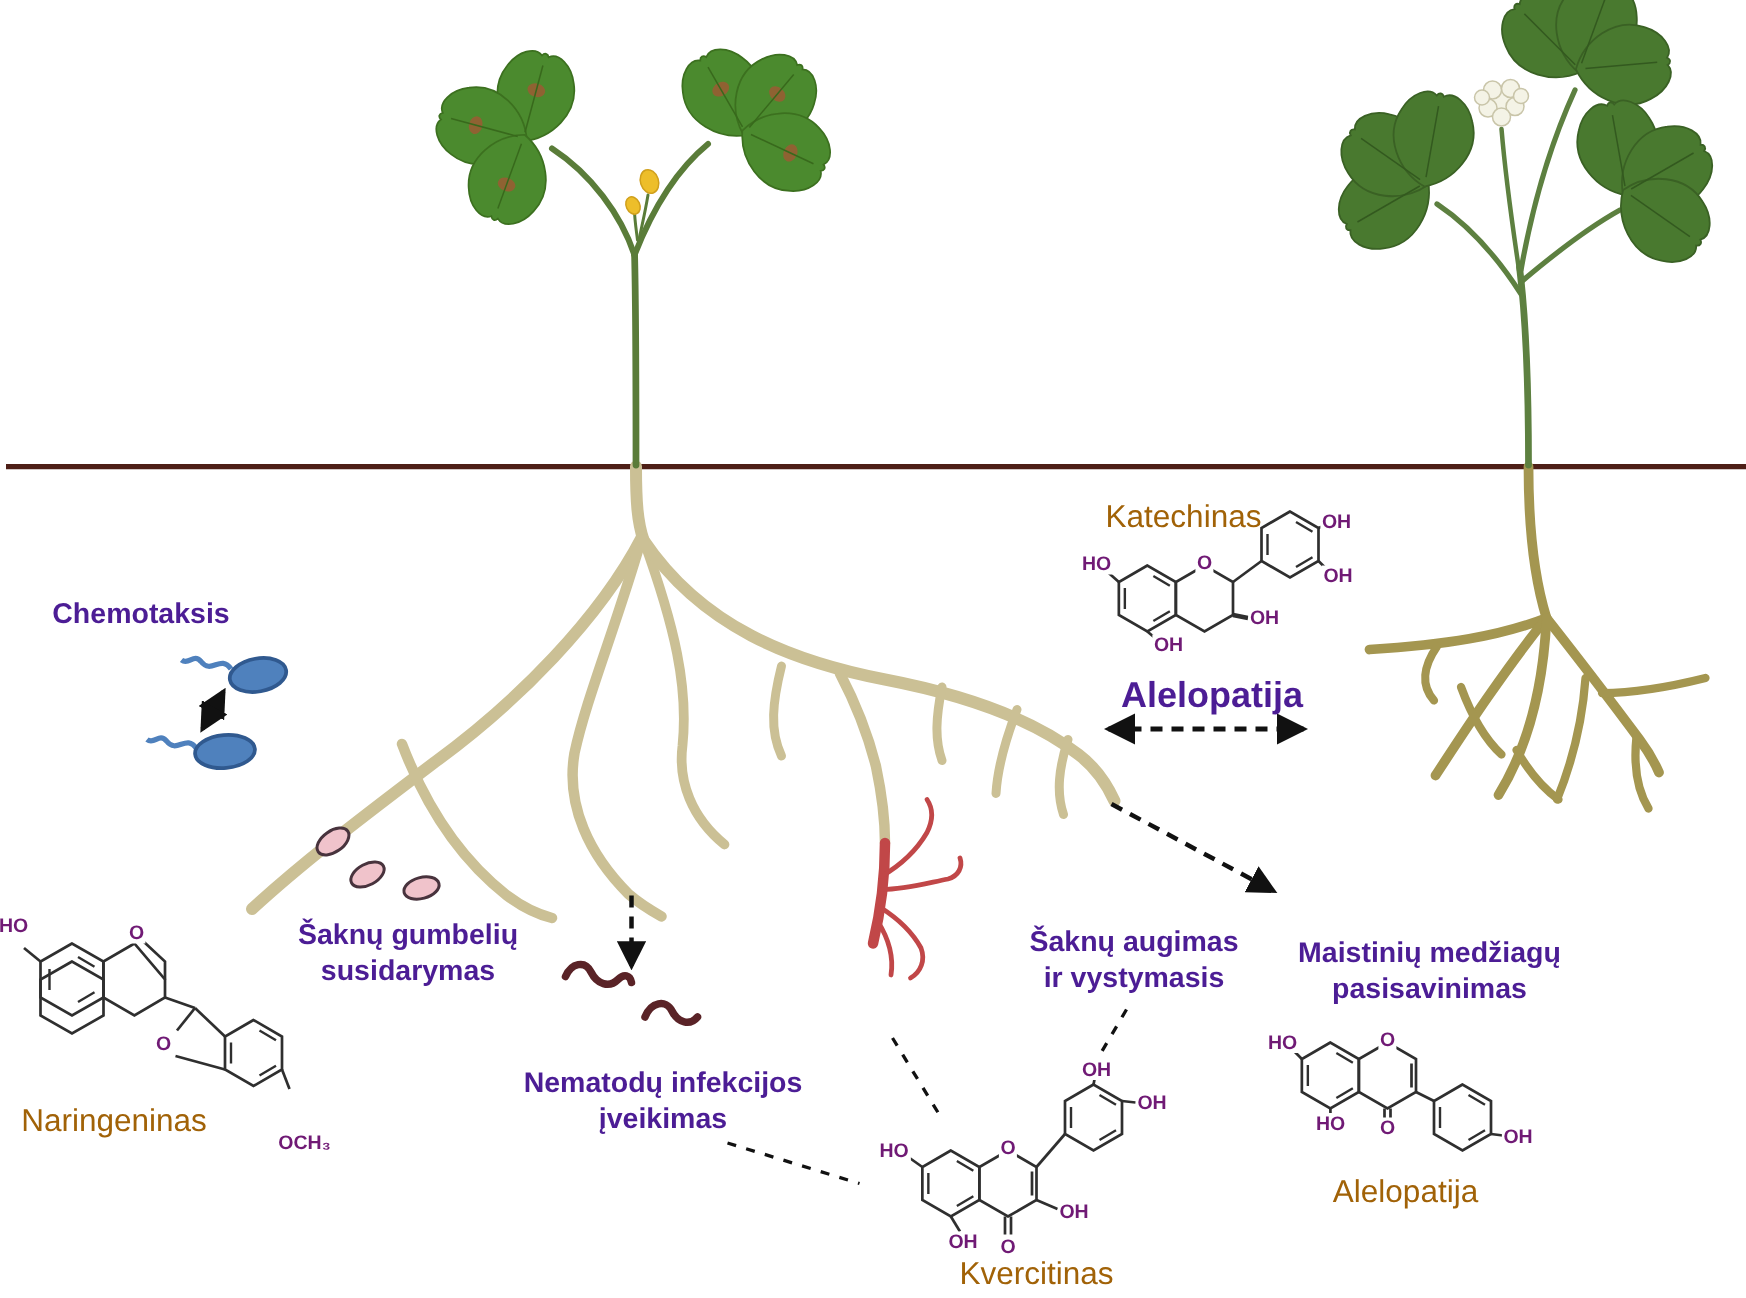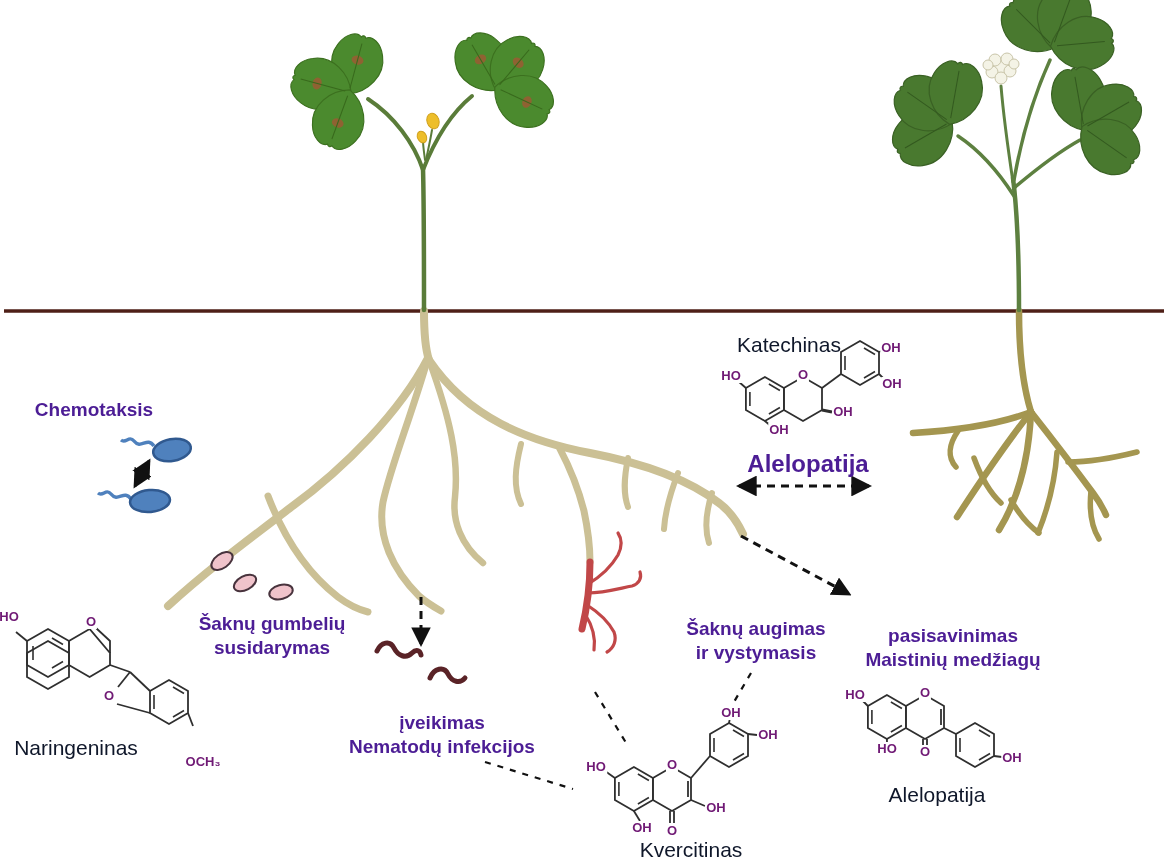--- a/index.html
+++ b/index.html
@@ -7,21 +7,21 @@
     position:relative;width:1164px;height:865px;background:#fff;overflow:hidden;
     font-family:"Liberation Sans", sans-serif;color:#111;
   }
   .canvas svg.scene{position:absolute;left:0;top:0;}
   .lbl{
     position:absolute;transform:translate(-50%,-50%);
     white-space:nowrap;text-align:center;color:#4c1d95;
   }
   .lbl.bold{font-weight:700;font-size:19px;line-height:24px;}
   .lbl.big{font-weight:700;font-size:24px;}
-  .lbl.compound{font-weight:400;font-size:21px;color:#0f172a;}
+  .lbl.compound{font-weight:400;font-size:21px;color:#a16207;}
   .atom{
     position:absolute;transform:translate(-50%,-50%);
     font-size:13px;font-weight:700;color:#701a75;background:#fff;
     padding:0 1px;line-height:14px;white-space:nowrap;
   }
 </style>
 </head>
 <body>
 
 <div class="canvas">
@@ -287,35 +287,35 @@
   <div class="lbl bold" style="left:94px;top:410px">Chemotaksis</div>
 
   <div class="lbl bold" style="left:272px;top:636px">
     <div>Šaknų gumbelių</div>
     <div>susidarymas</div>
   </div>
 
   <div class="lbl compound" style="left:76px;top:748px">Naringeninas</div>
 
   <div class="lbl bold" style="left:442px;top:735px">
+    <div>Nematodų infekcijos</div>
     <div>įveikimas</div>
-    <div>Nematodų infekcijos</div>
   </div>
 
 
   <div class="lbl compound" style="left:691px;top:850px">Kvercitinas</div>
 
   <div class="lbl bold" style="left:756px;top:641px">
     <div>Šaknų augimas</div>
     <div>ir vystymasis</div>
   </div>
 
   <div class="lbl bold" style="left:953px;top:648px">
+    <div>Maistinių medžiagų</div>
     <div>pasisavinimas</div>
-    <div>Maistinių medžiagų</div>
   </div>
 
   <div class="lbl compound" style="left:937px;top:795px">Alelopatija</div>
 
   <div class="lbl compound" style="left:789px;top:345px">Katechinas</div>
 
   <div class="lbl big" style="left:808px;top:464px">Alelopatija</div>
 
   <span class="atom" style="left:9px;top:617px">HO</span>
   <span class="atom" style="left:91px;top:622px">O</span>

